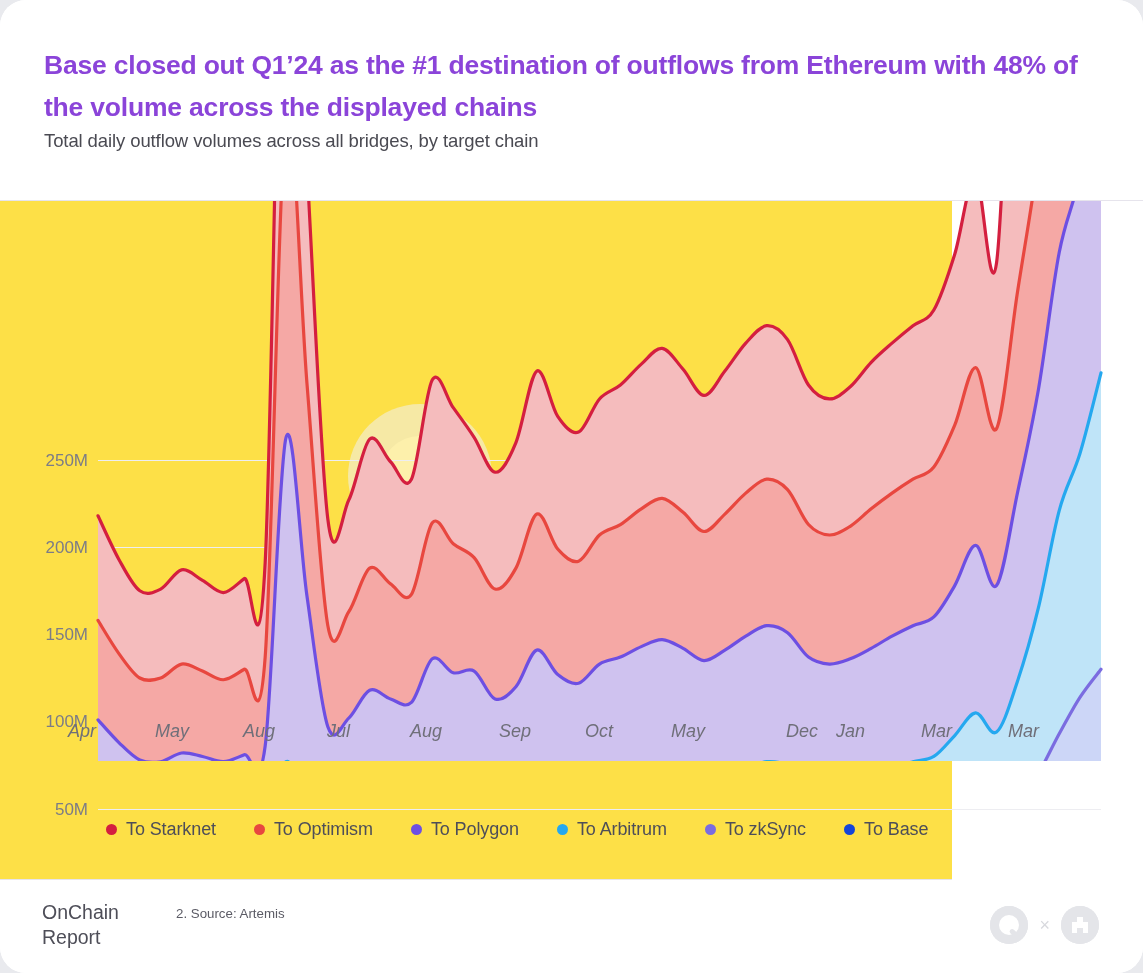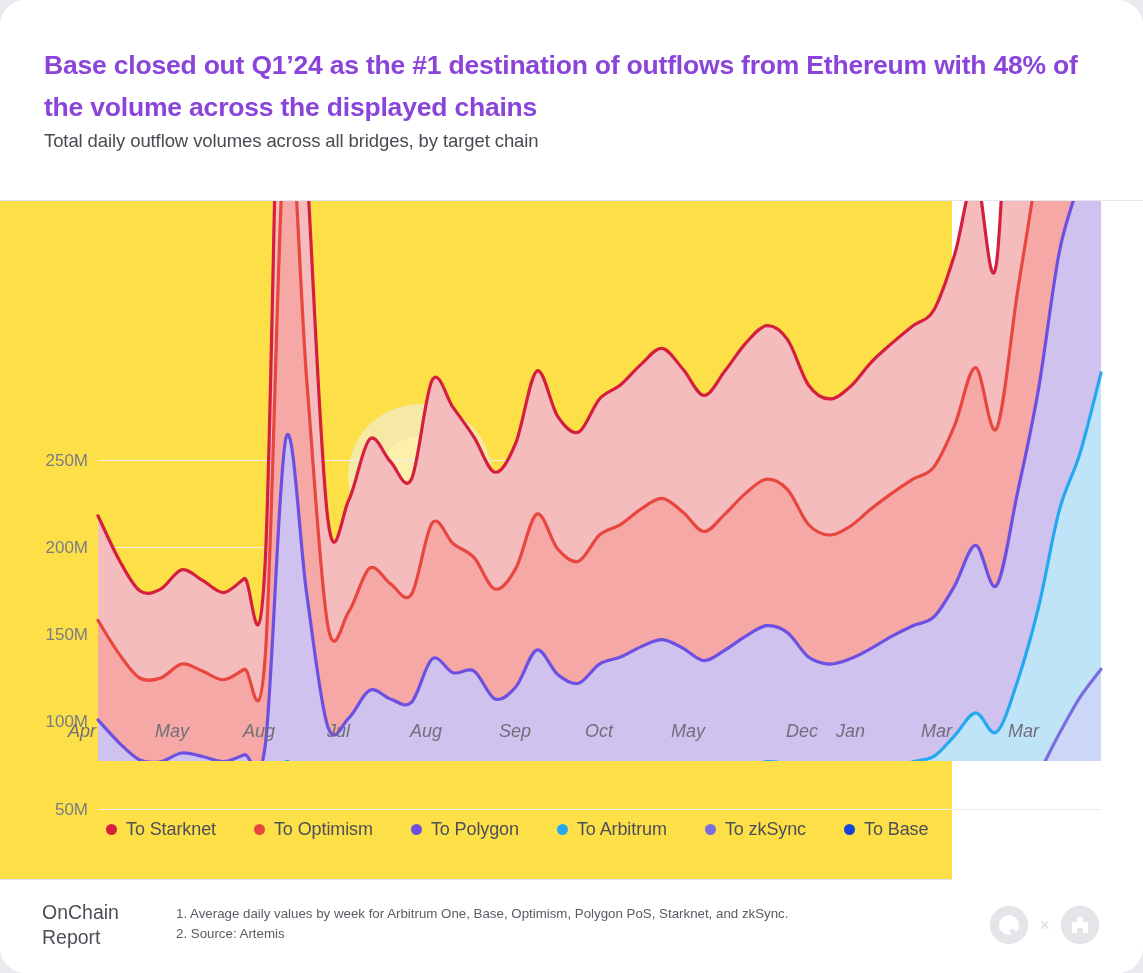--- a/index.html
+++ b/index.html
@@ -198,21 +198,20 @@
       </div>
     </div>
   </div>
 
   <div id="footer">
     <div id="brand">
       <div>OnChain</div>
       <div>Report</div>
     </div>
     <div id="notes">
-      <div class="note">1. Average daily values by week for Arbitrum One, Base, Optimism, Polygon PoS, Starknet, and zkSync.</div>
       <div class="note">2. Source: Artemis</div>
     </div>
     <div id="footlogos">
       <span class="flogo">
         <svg width="38" height="38" viewBox="0 0 38 38">
           <circle cx="19" cy="19" r="19" fill="#e4e5e9"></circle>
           <circle cx="19" cy="19" r="10" fill="#ffffff"></circle>
           <rect x="22" y="22" width="8" height="5" rx="2.5" fill="#e4e5e9" transform="rotate(42 22 22)"></rect>
         </svg>
       </span>

